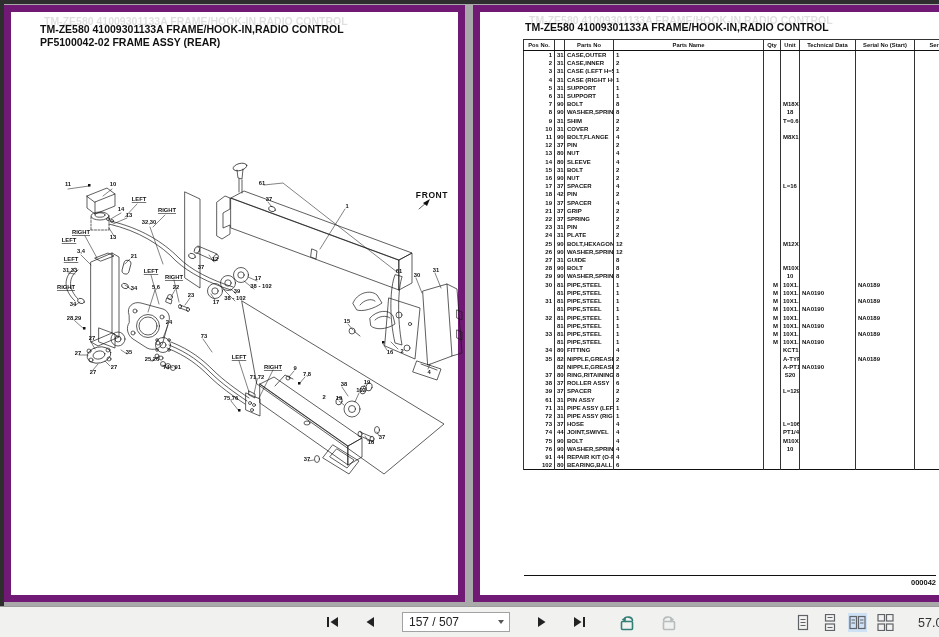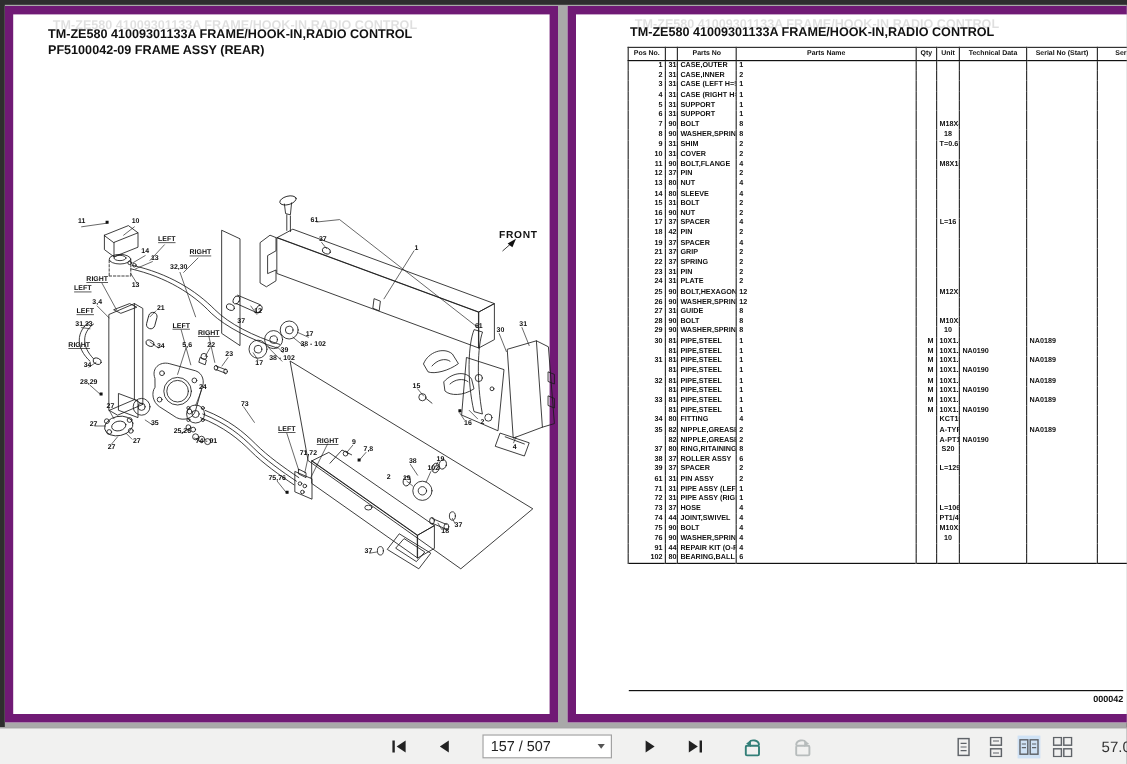--- a/index.html
+++ b/index.html
@@ -48,21 +48,21 @@
 </style>
 </head>
 <body>
 
 <div class="viewer">
 
   <div class="page page-left">
     <div class="pg-title lp-ghost ghost">TM-ZE580 41009301133A FRAME/HOOK-IN,RADIO CONTROL</div>
     <div class="pg-title lp-title">
       <div>TM-ZE580 41009301133A FRAME/HOOK-IN,RADIO CONTROL</div>
-      <div>PF5100042-09 FRAME ASSY (REAR)</div>
+      <div>PF5100042-02 FRAME ASSY (REAR)</div>
     </div>
 
     <svg class="diagram" viewBox="0 0 461 597">
       <g stroke="#1a1a1a" stroke-width="0.7" fill="none" stroke-linejoin="round" stroke-linecap="round">
 
         <path d="M174,180 L189,187 L189,276 L174,266 Z"></path>
 
         <path d="M220,186 L233,179 L401,241 L388,248 Z"></path>
         <path d="M220,186 L388,248 L388,278 L220,216 Z"></path>
         <path d="M388,248 L401,241 L401,271 L388,278 Z"></path>

